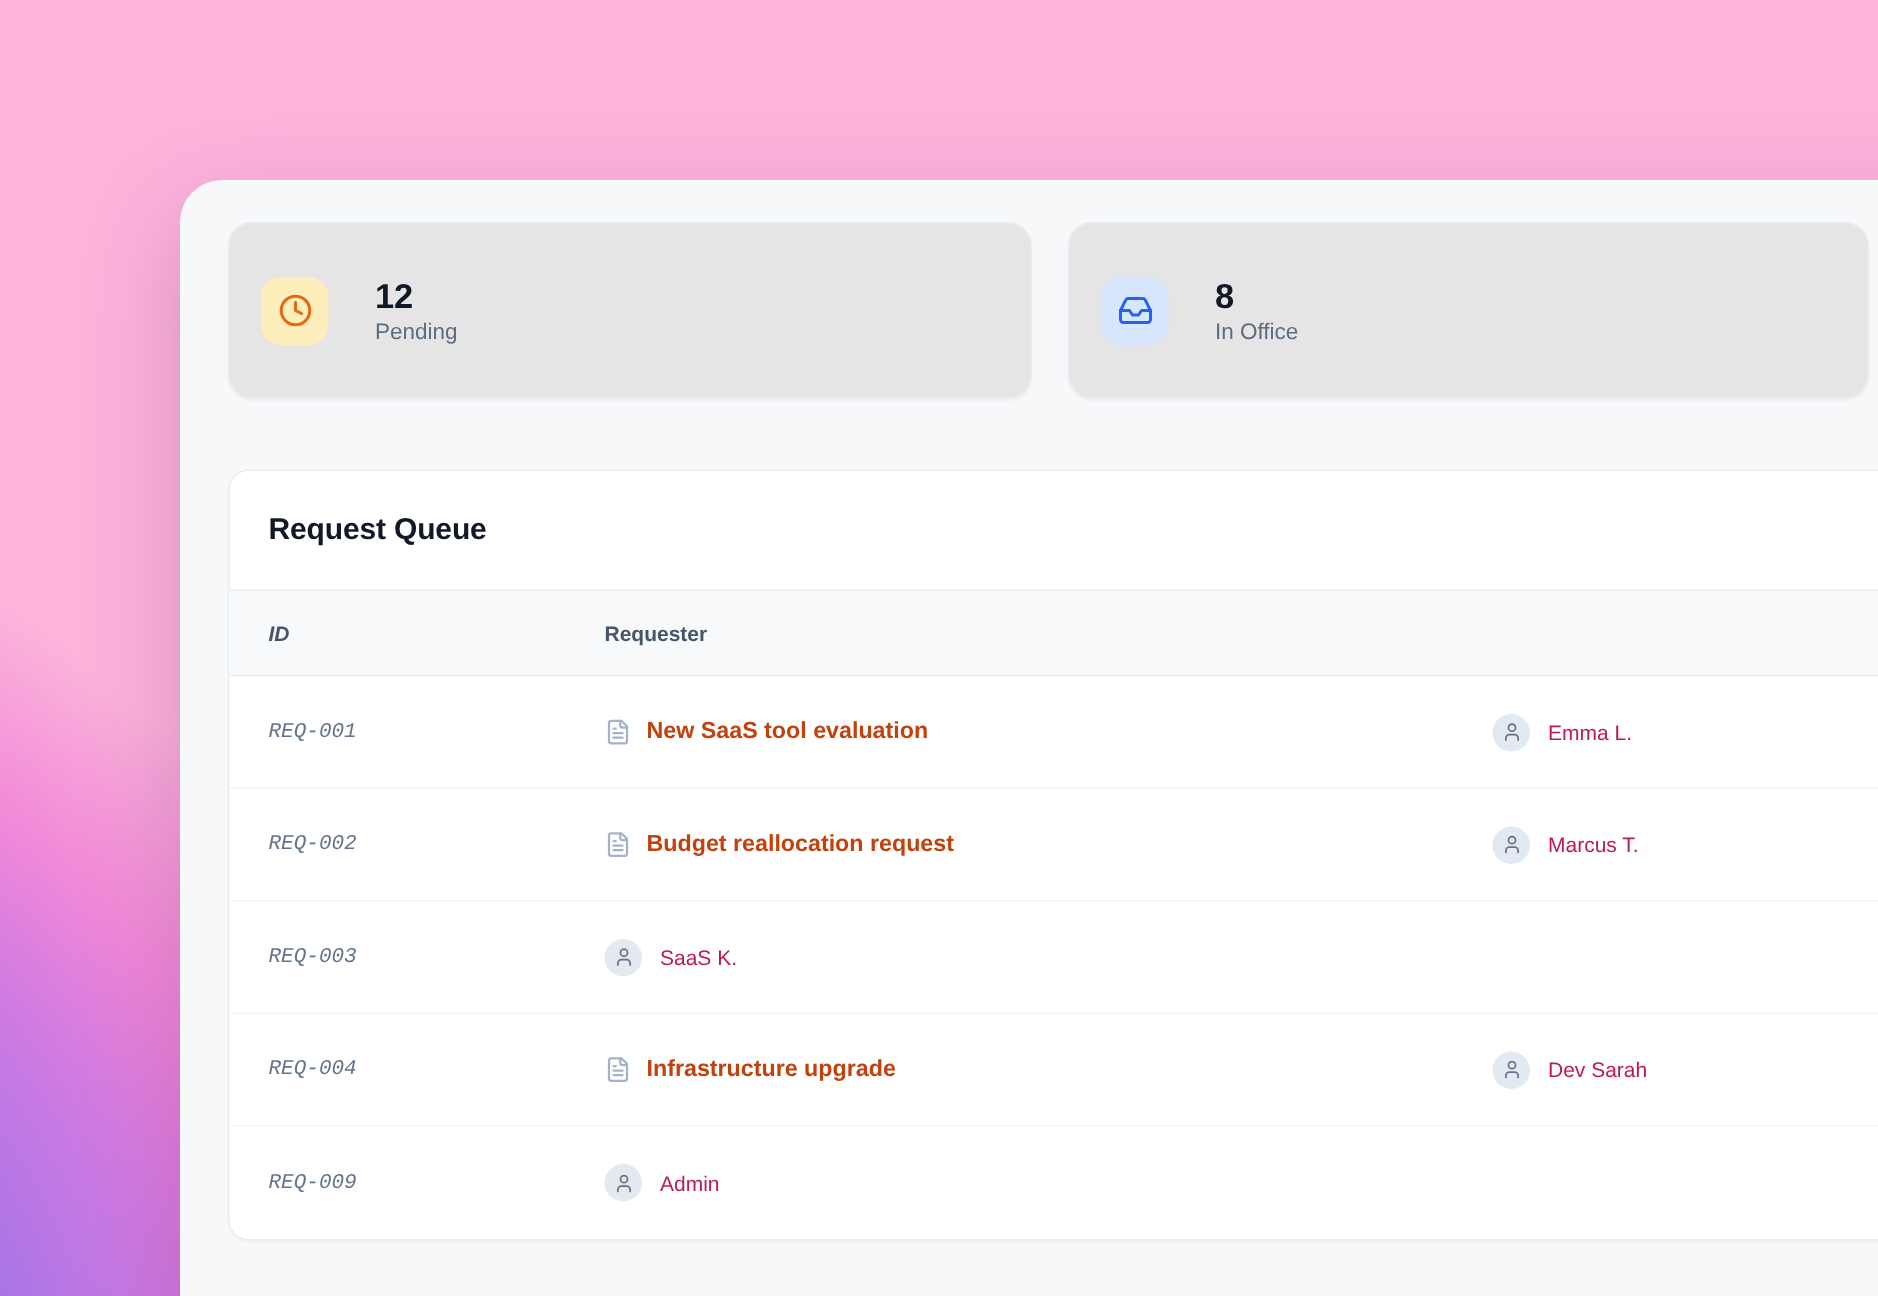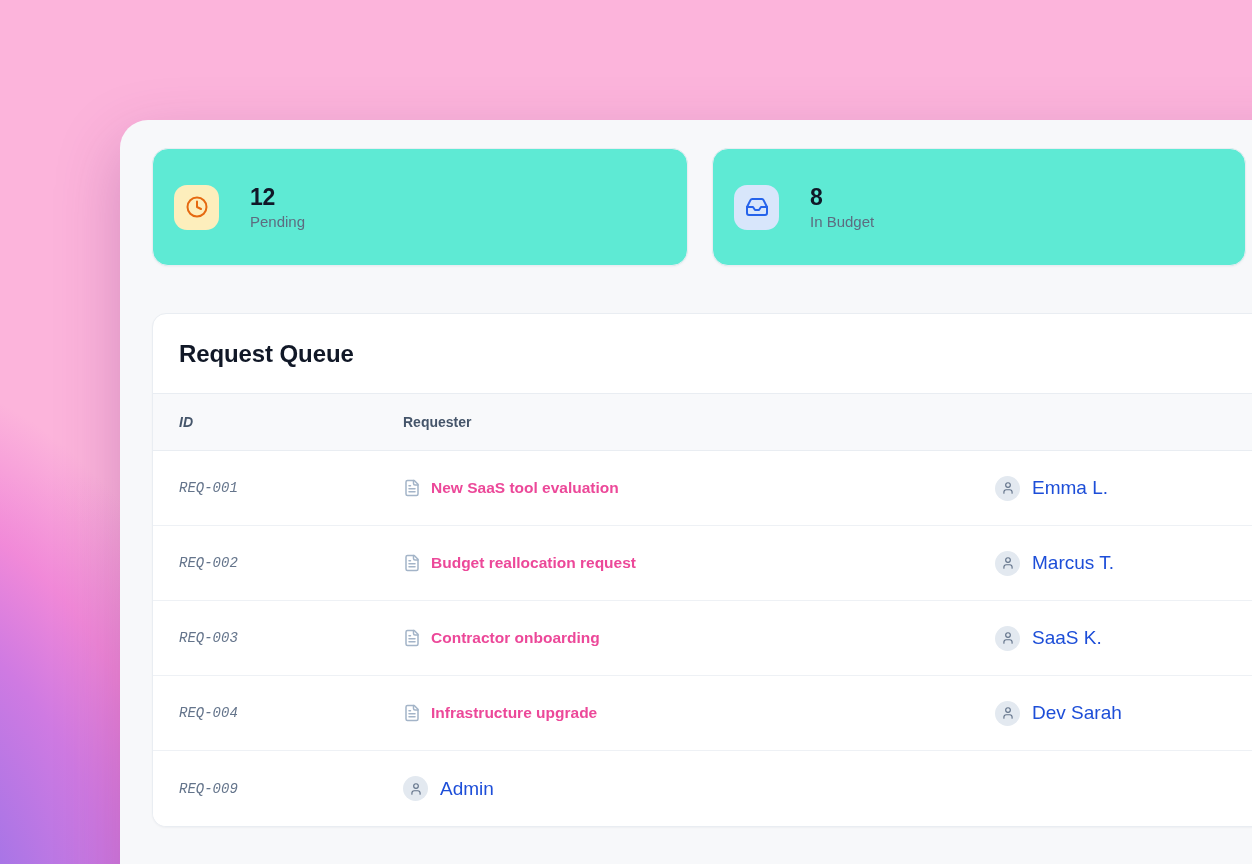--- a/index.html
+++ b/index.html
@@ -17,21 +17,21 @@
     position:absolute; left:120px; top:120px;
     width:1300px; height:920px;
     background:#f7f8fa;
     border-top-left-radius:28px;
     box-shadow:0 24px 64px rgba(110,40,120,0.28);
     padding:28px 0 0 32px;
   }
 
   .stats-row { display:flex; gap:24px; }
   .stat-card {
-    height:118px; background:#5eead4;
+    height:118px; background:#e5e5e5;
     border:1px solid #e9edf2; border-radius:16px;
     box-shadow:0 1px 2px rgba(16,24,40,0.04);
     display:flex; align-items:center; padding-left:21px;
   }
   .stat-card.c1 { width:536px; }
   .stat-card.c2 { width:534px; }
   .stat-icon {
     width:45px; height:45px; border-radius:13px;
     display:flex; align-items:center; justify-content:center;
     flex-shrink:0;
@@ -43,46 +43,46 @@
   .stat-label { font-size:15px; color:#5d6c80; margin-top:3px; }
 
   .table-card {
     margin-top:47px; width:1240px;
     background:#ffffff;
     border:1px solid #e9edf2; border-radius:14px;
     box-shadow:0 1px 2px rgba(16,24,40,0.04);
     overflow:hidden;
   }
   .table-title-bar { height:79px; display:flex; align-items:center; padding-left:26px; }
-  .table-title { font-size:24px; font-weight:700; color:#111827; letter-spacing:-0.1px; }
+  .table-title { font-size:20px; font-weight:700; color:#111827; letter-spacing:-0.1px; }
 
   .thead {
     height:58px; background:#f8f9fb;
     border-top:1px solid #e9edf2; border-bottom:1px solid #e9edf2;
     display:flex; align-items:center;
     font-size:14px; font-weight:600; color:#45556a;
   }
   .col-id  { width:250px; padding-left:26px; flex-shrink:0;font-style:italic; }
   .col-req { width:592px; flex-shrink:0; }
   .col-who { flex:1; }
 
   .trow { height:75px; display:flex; align-items:center; border-bottom:1px solid #eef1f5; background:#fff; }
   .trow:last-child { border-bottom:none; }
 
   .cell-id { font-family:"Liberation Mono","DejaVu Sans Mono",monospace; font-size:14px; color:#64748b; }
   .cell-req { display:flex; align-items:center; gap:10px; }
   .doc-icon { display:flex; align-items:center; }
-  .req-title { font-size:15.5px; font-weight:600; color:#ec4899; }
+  .req-title { font-size:15.5px; font-weight:600; color:#c2410c; }
   .cell-who { display:flex; align-items:center; gap:12px; }
   .avatar {
     width:25px; height:25px; border-radius:50%;
     background:#e3e9f0; display:flex; align-items:center; justify-content:center;
     flex-shrink:0;
   }
-  .who-name { font-size:19px; color:#1d4ed8; }
+  .who-name { font-size:14px; color:#be185d; }
 </style>
 </head>
 <body>
 
 <div class="panel">
 
   <div class="stats-row">
 
     <div class="stat-card c1">
       <div class="stat-icon amber">
@@ -99,21 +99,21 @@
 
     <div class="stat-card c2">
       <div class="stat-icon blue">
         <svg width="24" height="24" viewBox="0 0 24 24" fill="none" stroke="#2563eb" stroke-width="2" stroke-linecap="round" stroke-linejoin="round">
           <polyline points="22 12 16 12 14 15 10 15 8 12 2 12"></polyline>
           <path d="M5.45 5.11 2 12v6a2 2 0 0 0 2 2h16a2 2 0 0 0 2-2v-6l-3.45-6.89A2 2 0 0 0 16.76 4H7.24a2 2 0 0 0-1.79 1.11z"></path>
         </svg>
       </div>
       <div class="stat-text">
         <div class="stat-value">8</div>
-        <div class="stat-label">In Budget</div>
+        <div class="stat-label">In Office</div>
       </div>
     </div>
 
   </div>
 
   <div class="table-card">
 
     <div class="table-title-bar">
       <div class="table-title">Request Queue</div>
     </div>
@@ -170,32 +170,20 @@
                 <path d="M19 21v-2a4 4 0 0 0-4-4H9a4 4 0 0 0-4 4v2"></path>
                 <circle cx="12" cy="7" r="4"></circle>
               </svg>
           </span>
           <span class="who-name">Marcus T.</span>
         </div>
       </div>
 
       <div class="trow">
         <div class="col-id cell-id">REQ-003</div>
-        <div class="col-req cell-req">
-          <span class="doc-icon">
-            <svg width="18" height="18" viewBox="0 0 24 24" fill="none" stroke="#a3b4c8" stroke-width="2" stroke-linecap="round" stroke-linejoin="round">
-                <path d="M15 2H6a2 2 0 0 0-2 2v16a2 2 0 0 0 2 2h12a2 2 0 0 0 2-2V7Z"></path>
-                <path d="M14 2v4a2 2 0 0 0 2 2h4"></path>
-                <path d="M16 13H8"></path>
-                <path d="M16 17H8"></path>
-                <path d="M10 9H8"></path>
-              </svg>
-          </span>
-          <span class="req-title">Contractor onboarding</span>
-        </div>
         <div class="col-who cell-who">
           <span class="avatar">
             <svg width="14" height="14" viewBox="0 0 24 24" fill="none" stroke="#64748b" stroke-width="2" stroke-linecap="round" stroke-linejoin="round">
                 <path d="M19 21v-2a4 4 0 0 0-4-4H9a4 4 0 0 0-4 4v2"></path>
                 <circle cx="12" cy="7" r="4"></circle>
               </svg>
           </span>
           <span class="who-name">SaaS K.</span>
         </div>
       </div>

